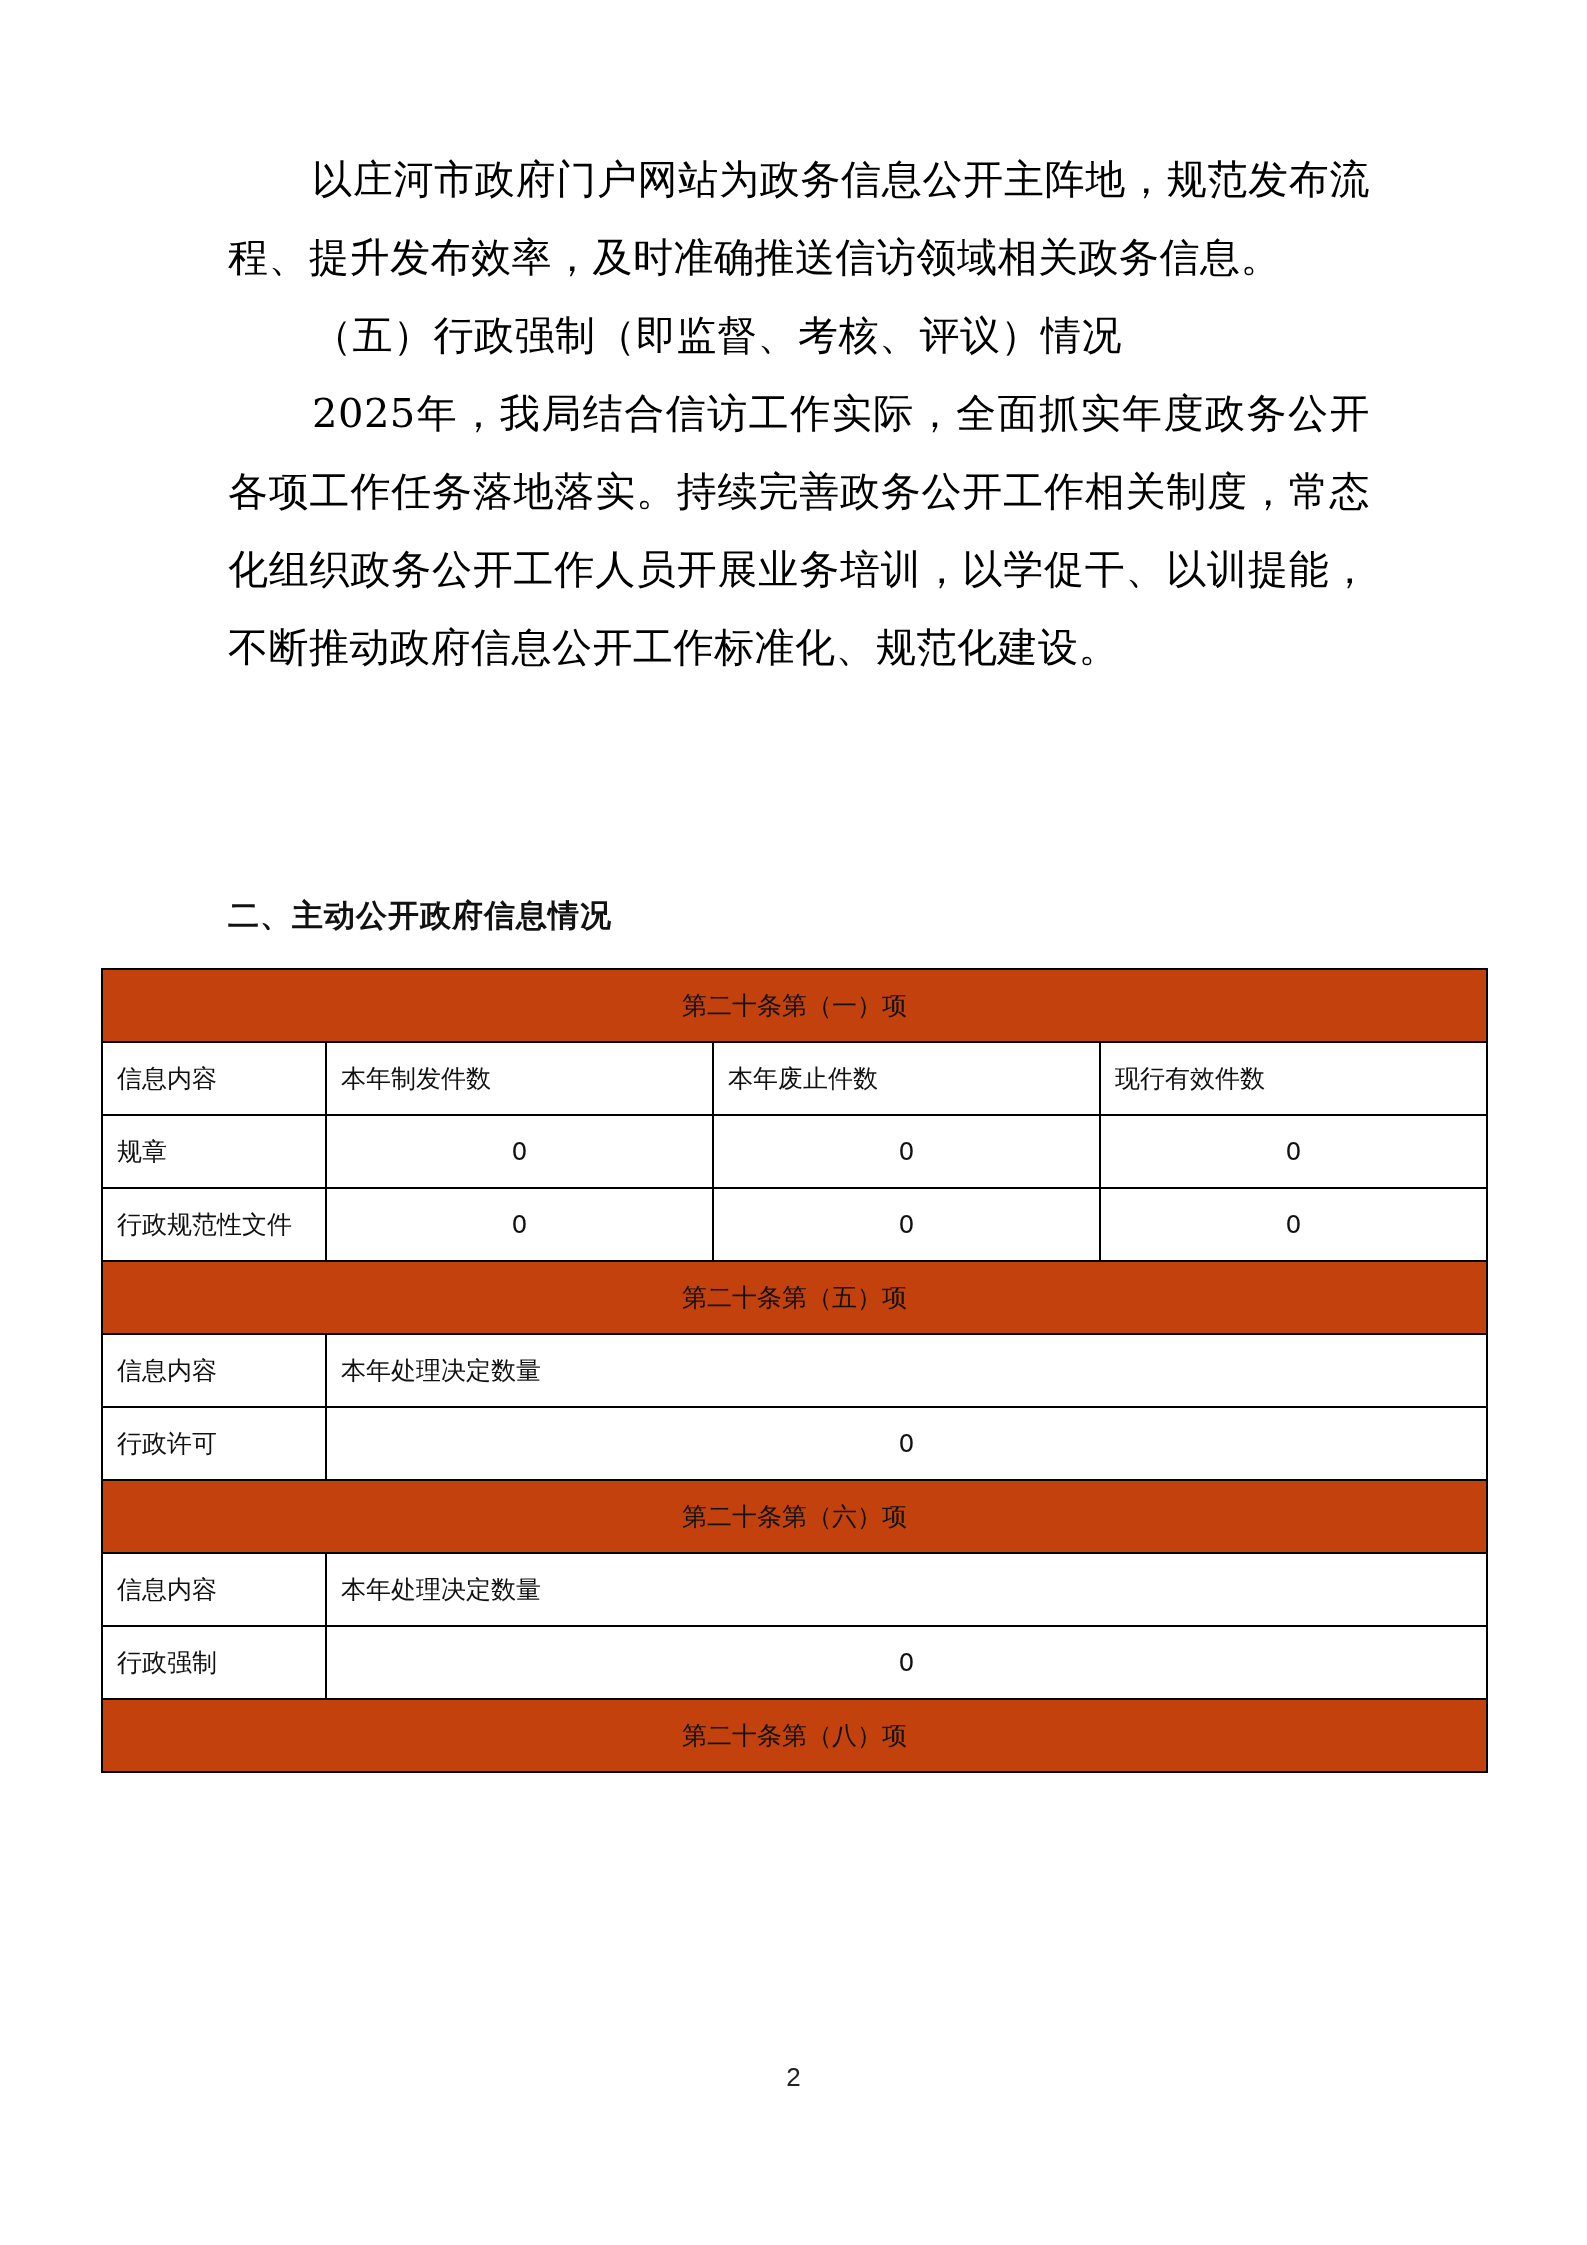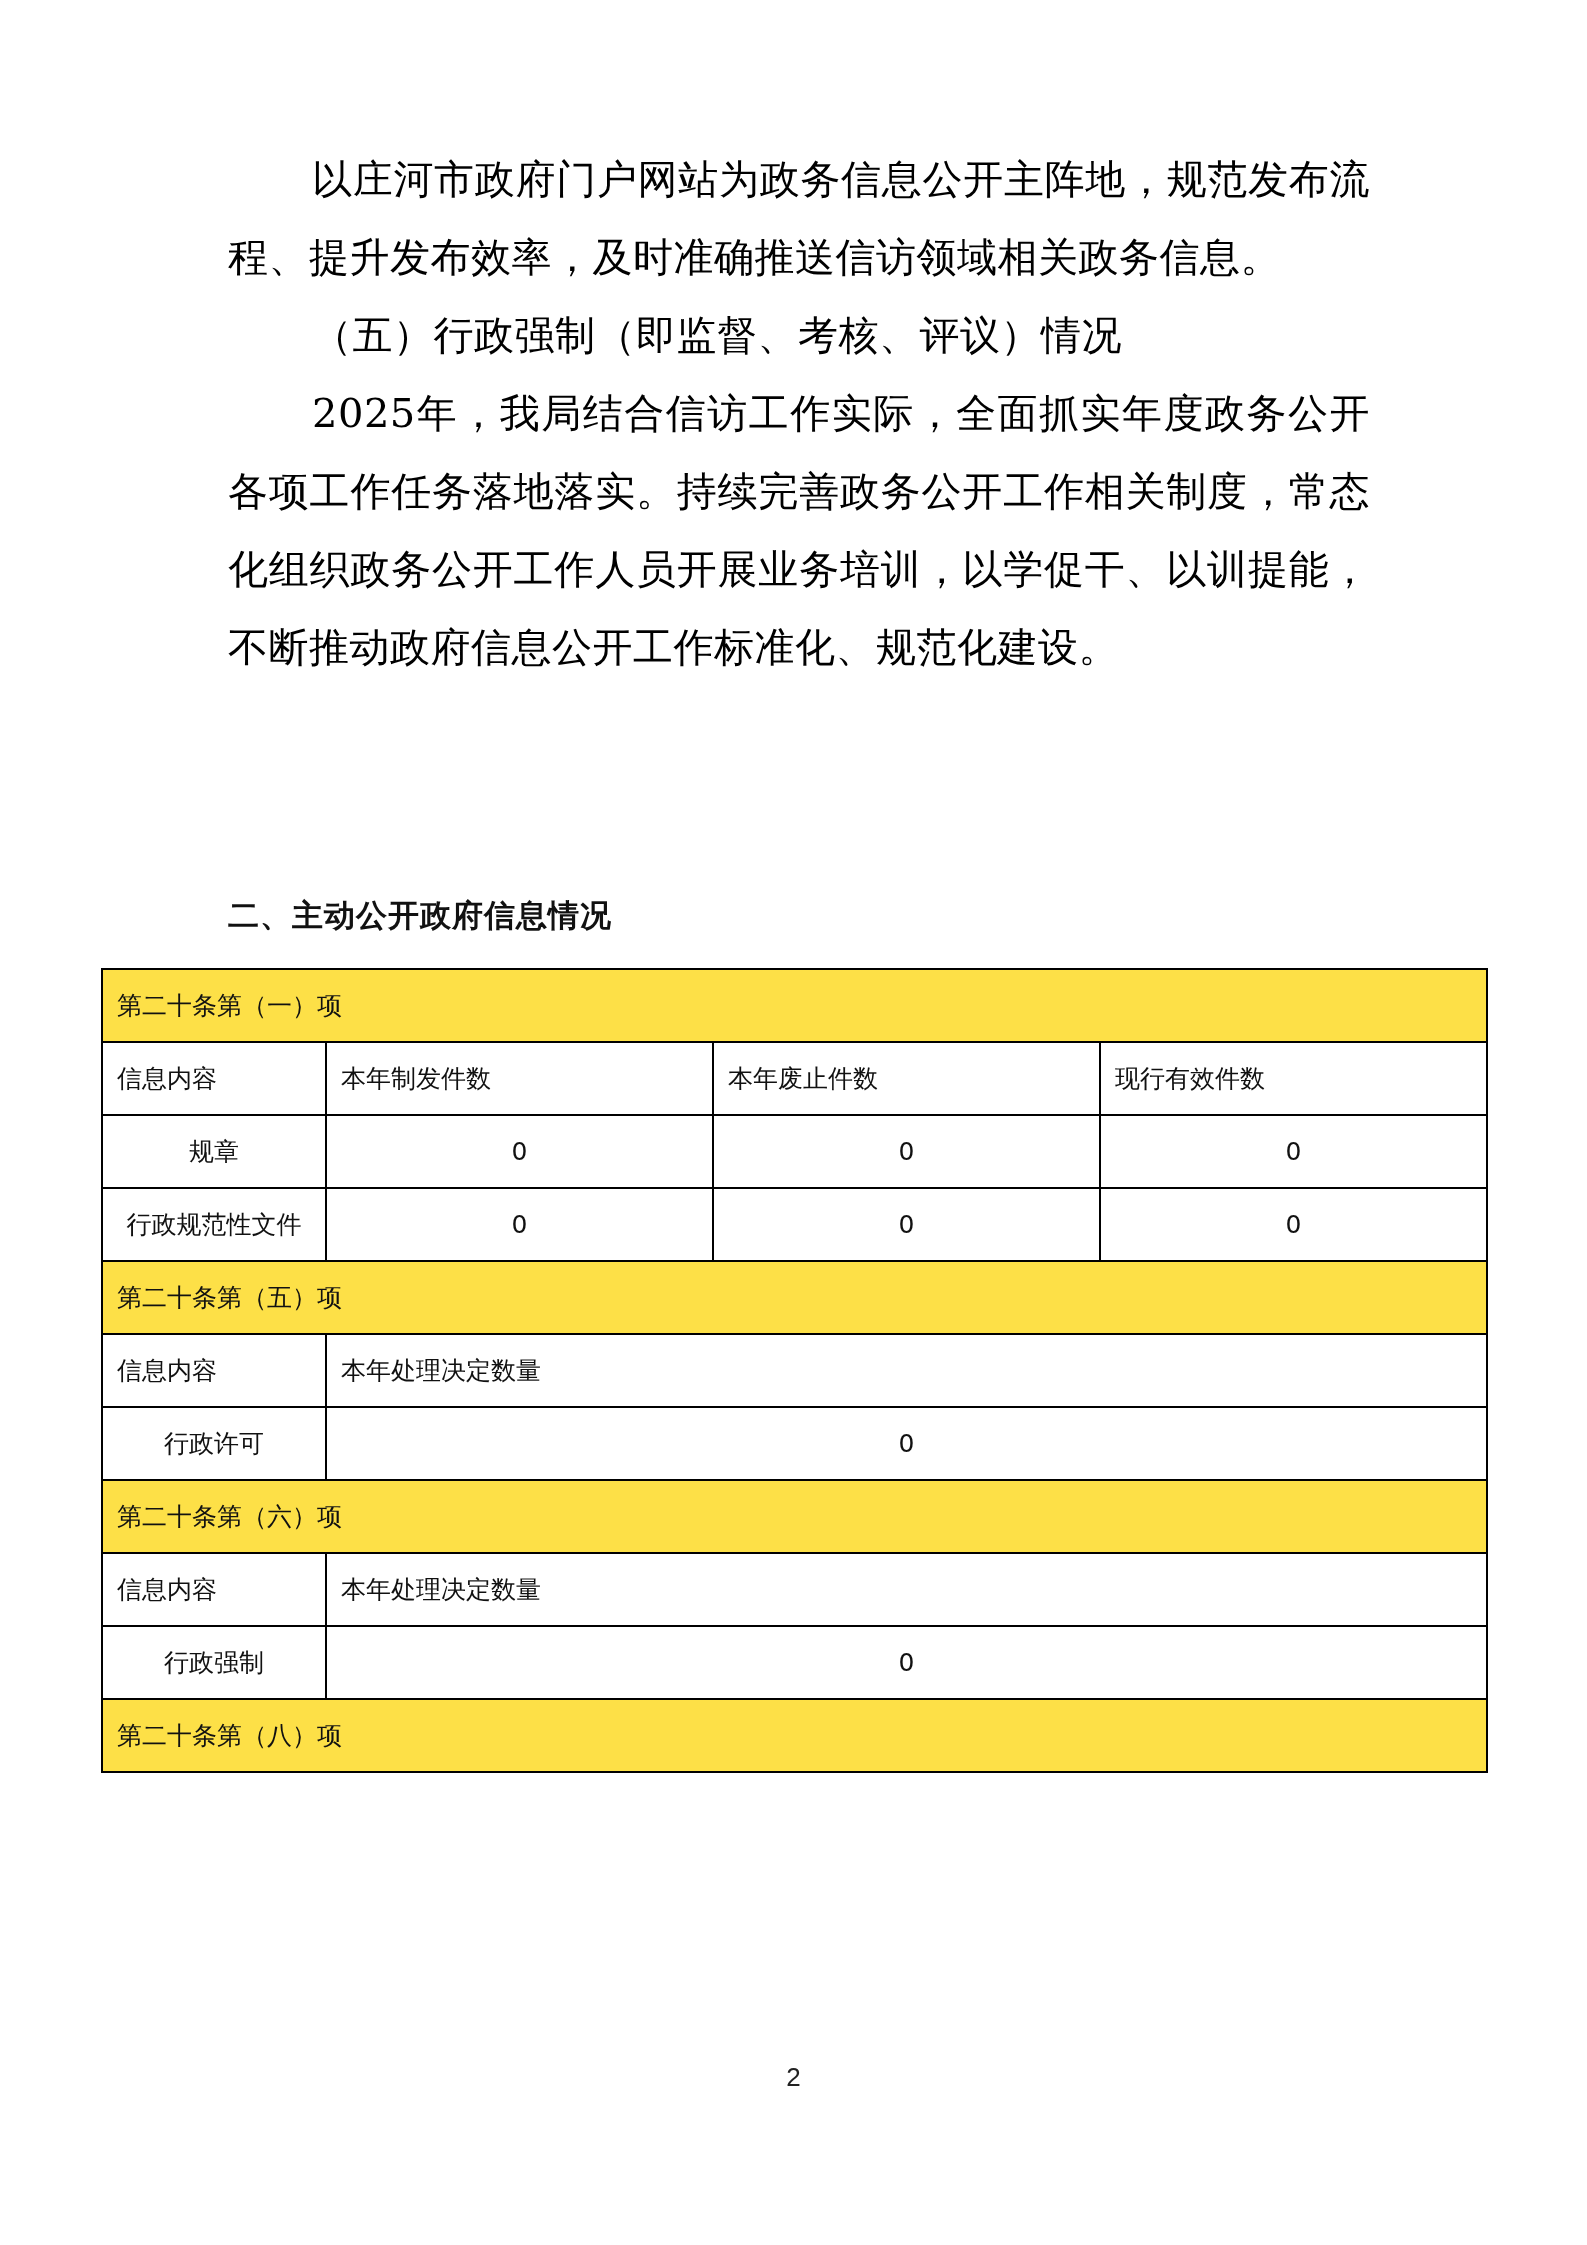--- a/index.html
+++ b/index.html
@@ -78,33 +78,33 @@
   table.report td {
     border: 2px solid #000000;
     font-size: 25px;
     color: #111;
     padding: 0 14px;
     height: 71px;
     vertical-align: middle;
   }
 
   td.band {
-    background: #fde047;
-    text-align: left;
+    background: #c2410c;
+    text-align: center;
     height: 72px;
     font-size: 25px;
   }
 
   td.colhead {
     text-align: left;
     height: 72px;
   }
 
   td.rowlabel {
-    text-align: center;
+    text-align: left;
     padding-left: 12px;
     margin-left: 16px;
   }
 
   td.num {
     text-align: center;
     font-size: 30px;
     font-family: "DejaVu Sans", "Liberation Sans", sans-serif;
   }
 

